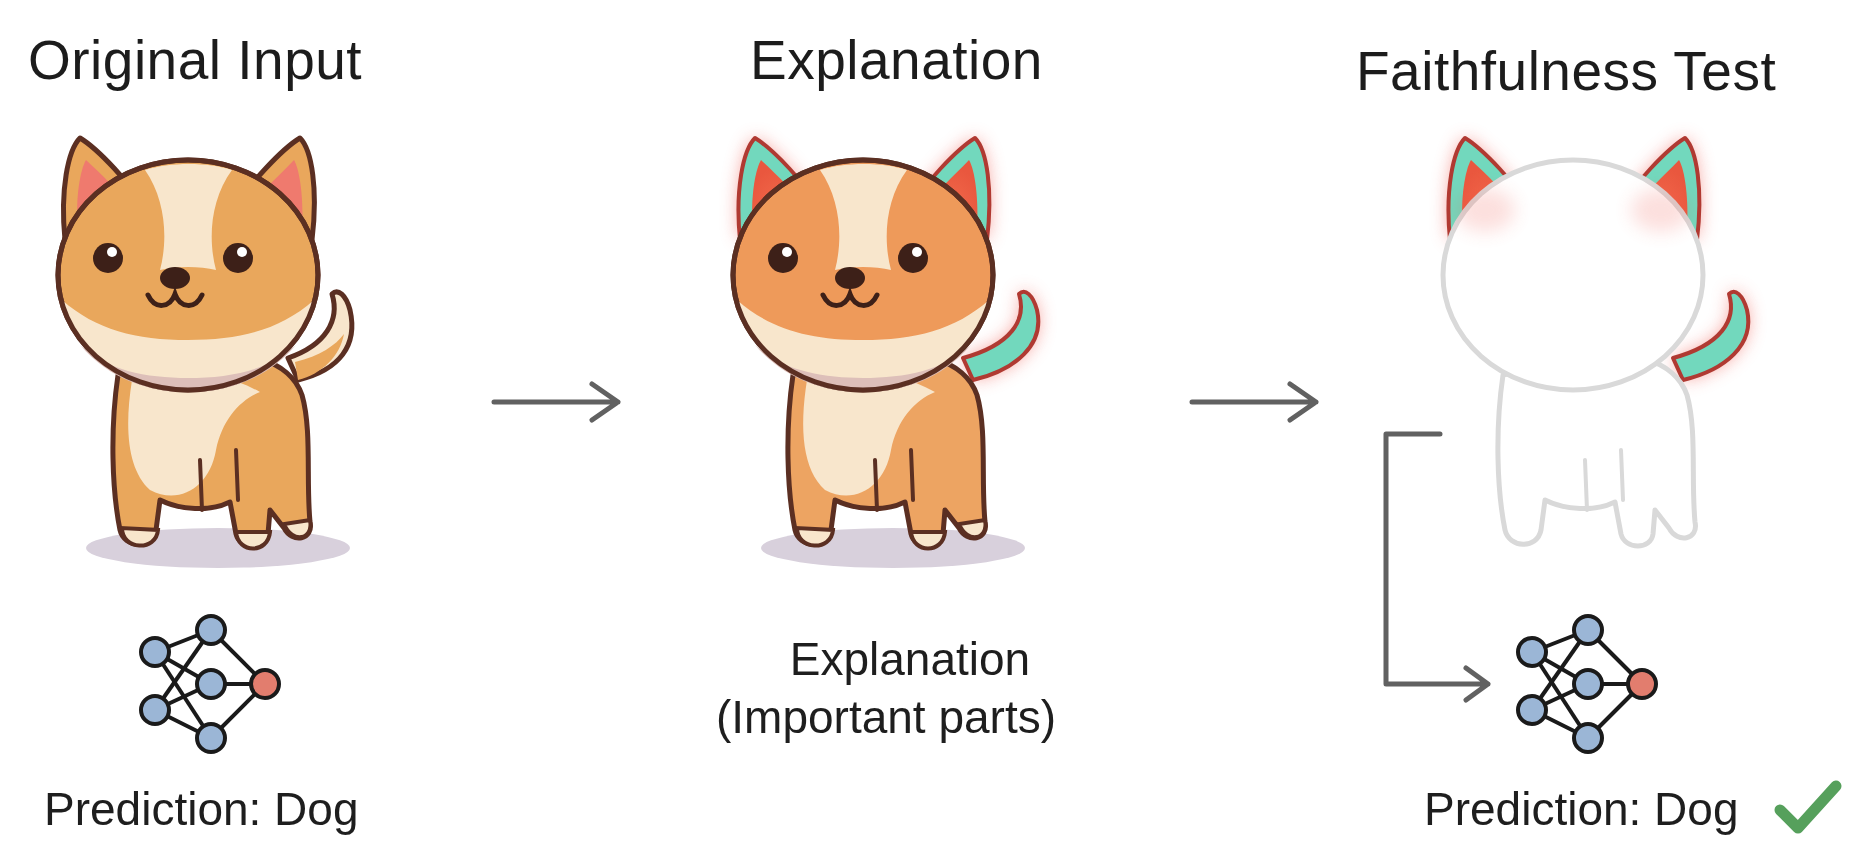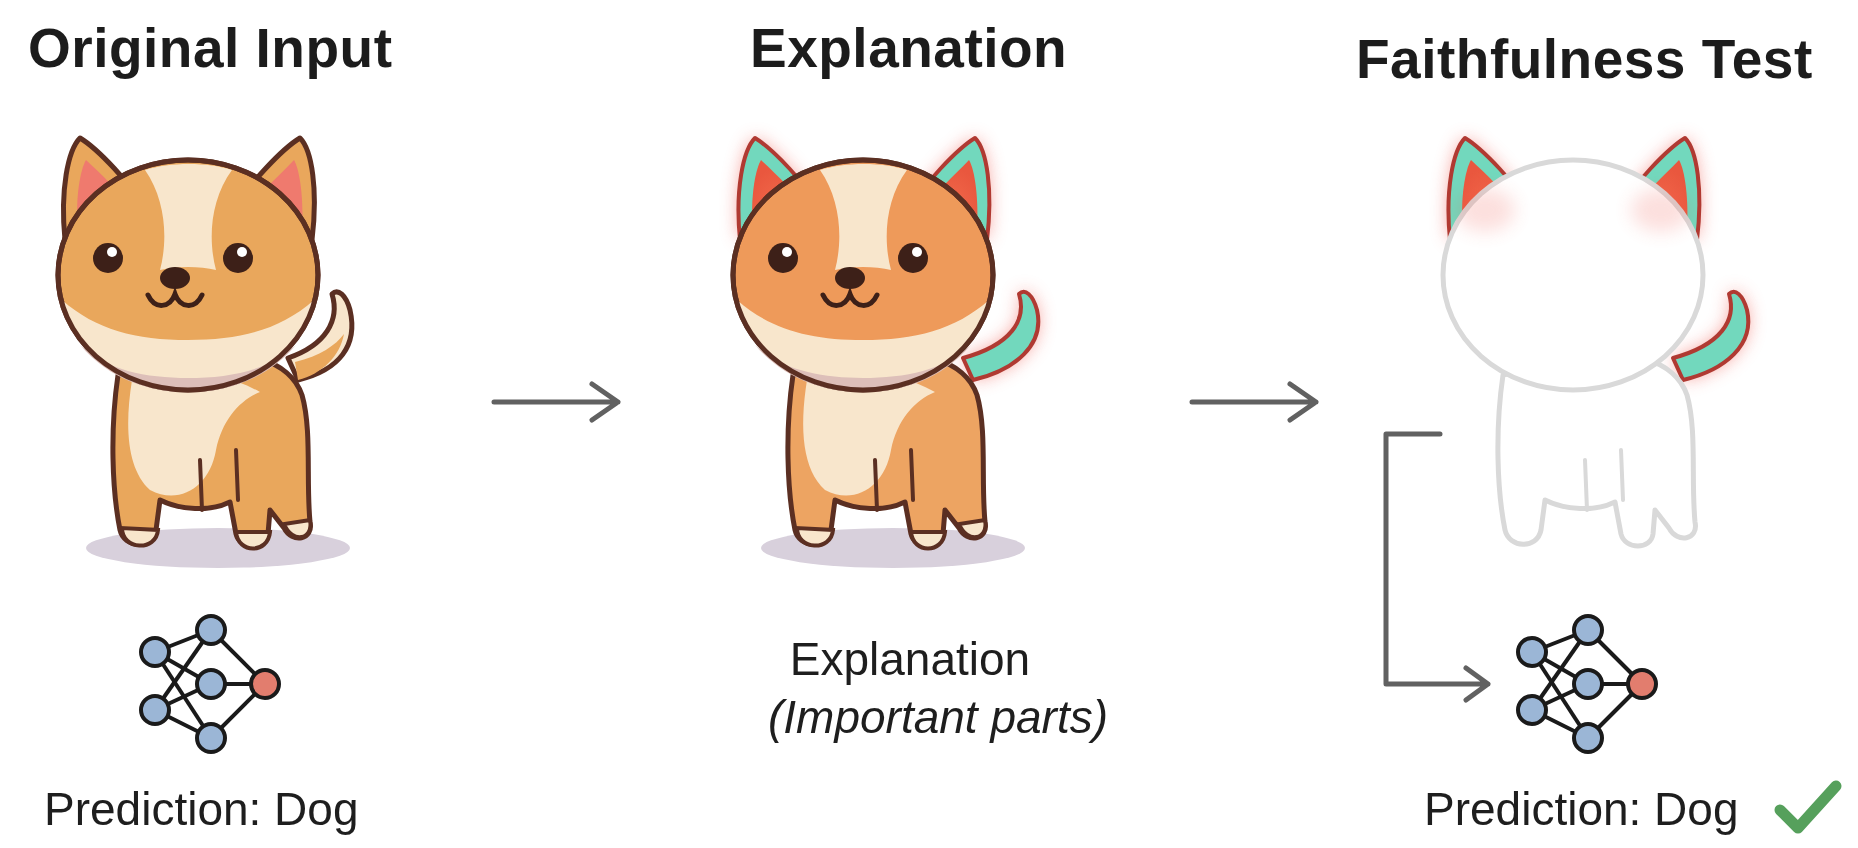--- a/index.html
+++ b/index.html
@@ -1,19 +1,19 @@
 <!DOCTYPE html>
 <html><head>
 <meta charset="utf-8">
 <style>
   html, body { margin:0; padding:0; background:#ffffff; }
   body { width:1858px; height:848px; position:relative; overflow:hidden;
          font-family:"Liberation Sans","DejaVu Sans",sans-serif; color:#1c1c1c; }
   .abs { position:absolute; }
-  .title { font-size:55px; font-weight:bold; letter-spacing:0.5px; white-space:nowrap; }
+  .title { font-size:55px; font-weight:normal; letter-spacing:0.5px; white-space:nowrap;margin-top:12px; }
   .label { font-size:46px; white-space:nowrap; color:#1e1e1e; }
   .center { text-align:center; }
   svg { display:block; overflow:visible; }
 </style>
 </head>
 <body>
 
 <div class="abs title" style="left:28px; top:16px;">Original Input</div>
 <div class="abs title" style="left:750px; top:16px;">Explanation</div>
 <div class="abs title" style="left:1356px; top:27px;">Faithfulness Test</div>
@@ -137,21 +137,21 @@
     <circle cx="68" cy="128" r="15" fill="#3d2018"></circle>
       <circle cx="72" cy="122" r="5" fill="#fff"></circle>
     <circle cx="198" cy="128" r="15" fill="#3d2018"></circle>
       <circle cx="202" cy="122" r="5" fill="#fff"></circle>
     <ellipse cx="135" cy="148" rx="15" ry="11" fill="#3d2018"></ellipse>
     <path d="M108 165 C115 180 130 178 135 164 C140 178 155 180 162 165" stroke="#3d2018" stroke-width="5" fill="none" stroke-linecap="round"></path>
   </svg>
 </div>
 
 <div class="abs label center" style="left:700px; top:632px; width:420px;">Explanation</div>
-<div class="abs label center" style="left:728px; top:690px; width:420px;font-style:italic;">(Important parts)</div>
+<div class="abs label center" style="left:676px; top:690px; width:420px;">(Important parts)</div>
 
 <div class="abs" style="left:1190px; top:380px; width:132px; height:44px;">
   <svg width="132" height="44" viewBox="0 0 132 44">
     <path d="M2 22 L126 22 M100 4 L126 22 L100 40" stroke="#616161" stroke-width="5" fill="none" stroke-linecap="round" stroke-linejoin="round"></path>
   </svg>
 </div>
 
 <div class="abs" style="left:1420px; top:130px; width:390px; height:450px;">
   <svg width="390" height="450" viewBox="0 0 380 450">
     <g filter="url(#glow)" fill="#f0524a" opacity="0.55">

